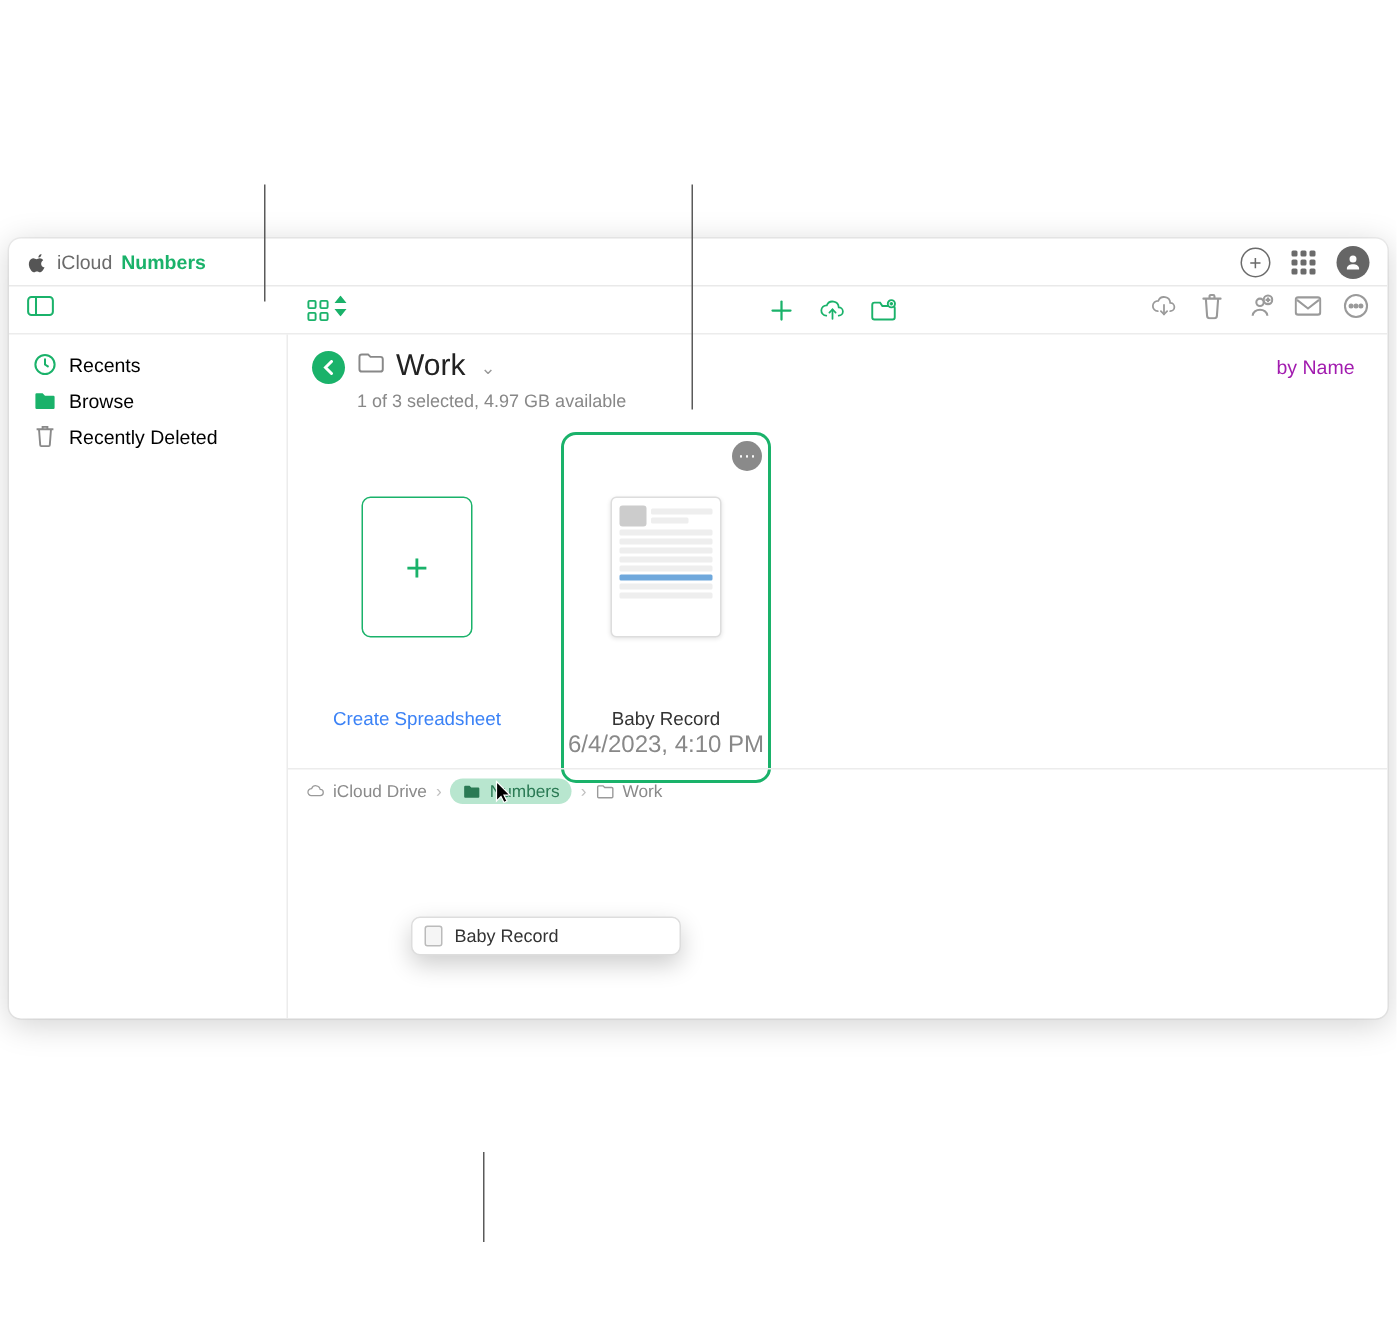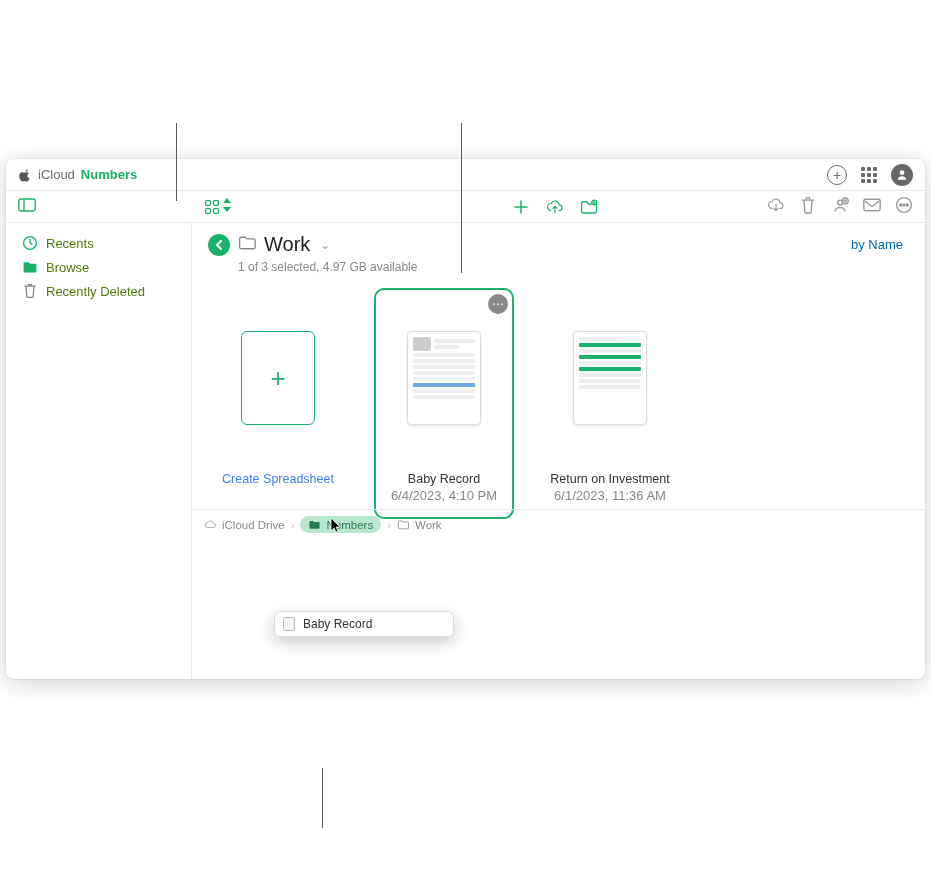--- a/index.html
+++ b/index.html
@@ -79,21 +79,21 @@
   }
   .sidebar {
     width: 186px;
     border-right: 1px solid #ececec;
     padding: 8px 10px;
   }
   .side-item {
     display:flex; align-items:center; gap:8px;
     padding: 4px 6px;
     font-size: 13px;
-    color:#4d7c0f;
+    color:#000000;
     border-radius:6px;
     cursor:pointer;
   }
   .side-icon { width:16px; height:16px; display:flex; align-items:center; justify-content:center; }
   .side-icon.green { color:#1ab26a; }
   .side-icon.gray { color:#8a8a8a; }
   .side-icon svg { width:16px; height:16px; }
 
   .main {
     flex:1; display:flex; flex-direction:column; position:relative; min-width:0;
@@ -104,40 +104,40 @@
   }
   .back-circle {
     width:22px; height:22px; border-radius:50%; background:#1ab26a; color:#fff;
     display:flex; align-items:center; justify-content:center;
     font-size:14px;
   }
   .folder-outline { color:#777; }
   .folder-outline svg { width:18px; height:16px; }
   .loc-title { font-size:20px; font-weight:400; color:#222; }
   .loc-chevron { color:#999; font-size:12px; margin-left:2px; }
-  .loc-sort { margin-left:auto; color:#0369a1; font-size:13px; padding-right:6px; }
+  .loc-sort { margin-left:auto; color:#a21caf; font-size:13px; padding-right:6px; }
   .loc-sub { padding: 0 16px 8px 46px; font-size:12px; color:#888; }
 
   .grid {
     display:flex; gap:26px; padding: 6px 16px;
   }
   .tile {
     width: 140px;
     display:flex; flex-direction:column; align-items:center;
     position:relative;
   }
   .thumb-wrap {
     width:100%; height:180px; display:flex; align-items:center; justify-content:center;
   }
   .create-box {
     width:74px; height:94px; border:1px solid #1ab26a; border-radius:6px;
     display:flex; align-items:center; justify-content:center; color:#1ab26a; font-size:26px;
   }
   .tile-name { font-size:12.5px; color:#333; text-align:center; margin-top:4px; }
-  .tile-date { font-size:13px; color:#888; text-align:center; margin-top:2px; }
+  .tile-date { font-size:16px; color:#888; text-align:center; margin-top:2px; }
   .tile.create .tile-name { color:#3b82f6; }
 
   .tile.selected .sel-frame {
     position:absolute; top:0; left:0; right:0; bottom:-16px;
     border:2px solid #1ab26a; border-radius:10px;
     pointer-events:none;
   }
   .tile-more {
     position:absolute; top:6px; right:6px;
     width:20px; height:20px; border-radius:50%; background:#8a8a8a; color:#fff;
@@ -396,37 +396,20 @@
                 <div class="doc-row b"></div>
                 <div class="doc-row"></div>
                 <div class="doc-row"></div>
             </div>
           </div>
           <div class="tile-name">Baby Record</div>
           <div class="tile-date">6/4/2023, 4:10 PM</div>
         </div>
 
 
-        <div class="tile">
-          <div class="thumb-wrap">
-            <div class="doc-thumb">
-              <div class="doc-row short"></div>
-              <div class="doc-row g"></div>
-                <div class="doc-row"></div>
-                <div class="doc-row g"></div>
-                <div class="doc-row"></div>
-              <div class="doc-row g"></div>
-                <div class="doc-row"></div>
-                <div class="doc-row"></div>
-                <div class="doc-row"></div>
-            </div>
-          </div>
-          <div class="tile-name">Return on Investment</div>
-          <div class="tile-date">6/1/2023, 11:36 AM</div>
-        </div>
       </div>
 
       <div class="drag-ghost">
         <span class="drag-mini"></span>
         <span>Baby Record</span>
       </div>
 
       <div class="pathbar">
         <span class="path-seg">
           <svg viewBox="0 0 22 16" fill="none" stroke="#9a9a9a" stroke-width="1.4">

